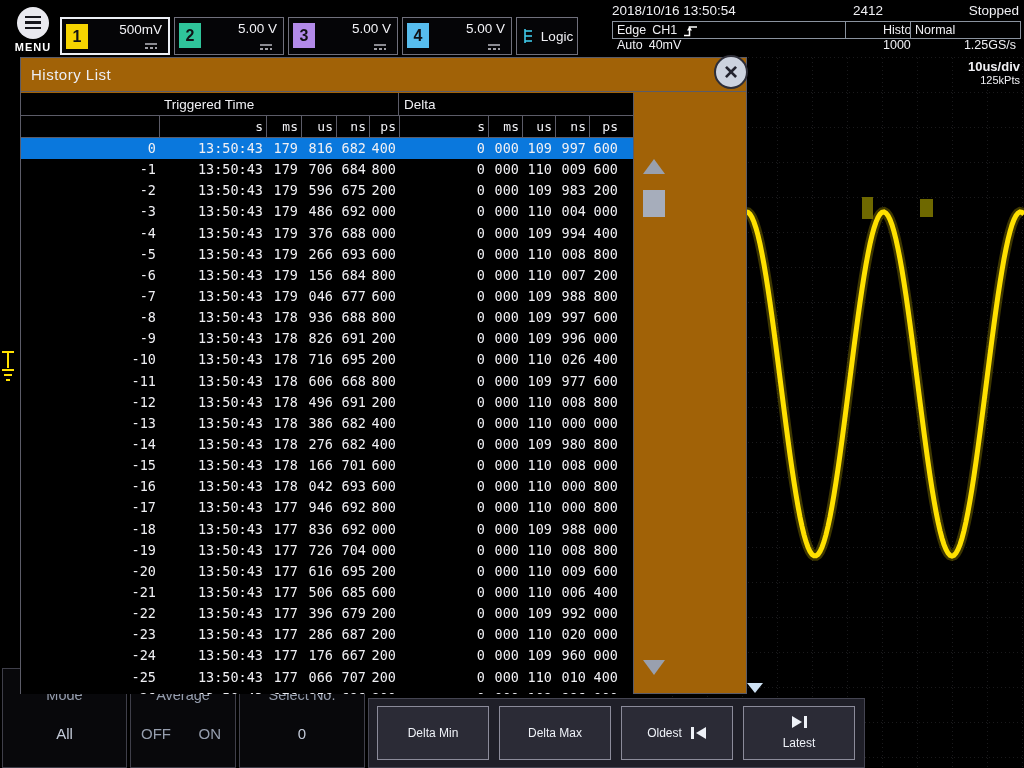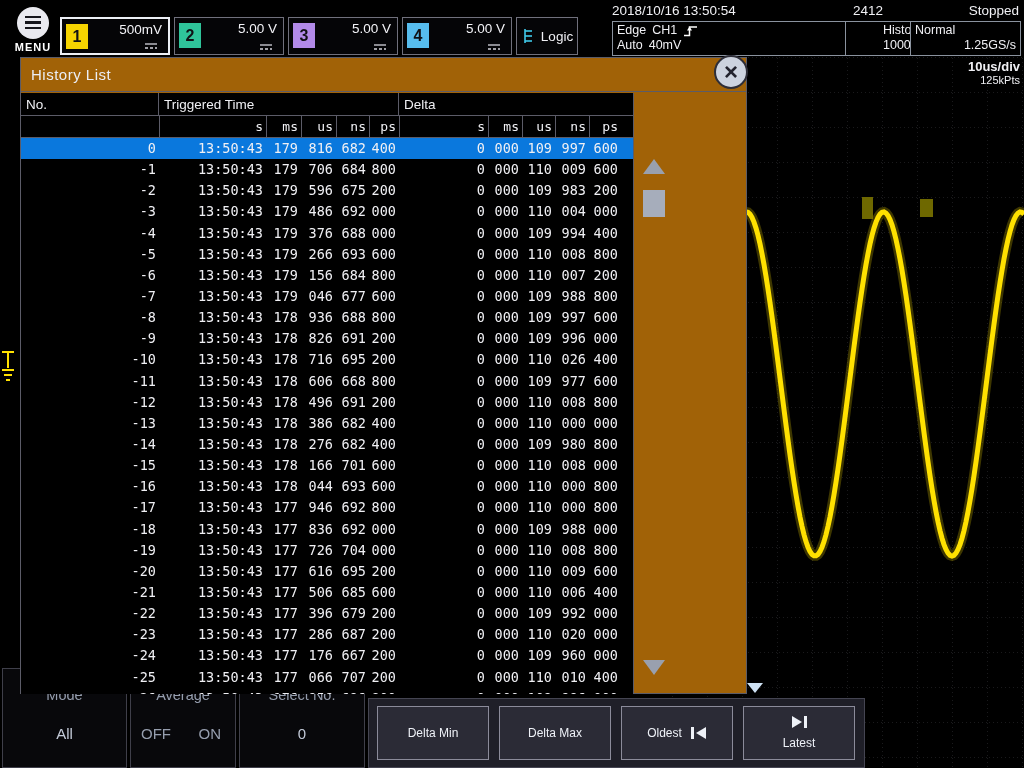--- a/index.html
+++ b/index.html
@@ -20,21 +20,21 @@
   .ch-box.selected{border:2px solid #eceff5;}
   .ch-badge{position:absolute;left:4px;top:5px;width:22px;height:25px;display:flex;align-items:center;
             justify-content:center;font-size:16px;font-weight:bold;color:#101014;background:#888;}
   .ch-value{position:absolute;right:6px;top:3px;font-size:13.5px;color:#f2f2f6;}
   .ch-coupling{position:absolute;right:10px;bottom:3px;line-height:0;}
   #logic-box{position:absolute;left:516px;top:17px;width:62px;height:38px;border:1px solid #70707c;
              display:flex;align-items:center;justify-content:center;gap:6px;font-size:13.5px;background:#050507;}
   #datetime{position:absolute;left:612px;top:3px;font-size:13.5px;}
   #acq-count{position:absolute;left:853px;top:3px;font-size:13.5px;}
   #run-status{position:absolute;right:5px;top:3px;font-size:13.5px;}
-  .info-box{position:absolute;top:21px;height:35px;border:1px solid #8a929e;font-size:12.5px;line-height:15px;
+  .info-box{position:absolute;top:21px;height:18px;border:1px solid #8a929e;font-size:12.5px;line-height:15px;
             padding:1px 4px;background:#000;}
   #trigger-box{left:612px;width:234px;}
   #history-box{left:845px;width:66px;padding-left:37px;}
   #normal-box{left:910px;width:111px;}
   .info-right{text-align:right;}
   .tline{display:flex;align-items:center;gap:6px;}
   #timebase{position:absolute;right:4px;top:59px;text-align:right;z-index:4;}
   #timebase .tb1{font-size:13px;font-weight:bold;}
   #timebase .tb2{font-size:11px;}
 
@@ -268,21 +268,20 @@
   </div>
 
   <div id="dialog">
     <div id="dialog-title">History List</div>
     <button id="close-btn">
       <span>×</span>
     </button>
 
     <div id="htable">
       <div id="thead1" class="rowgrid">
-        <div class="h-no">No.</div>
         <div class="h-time">Triggered Time</div>
         <div class="h-delta">Delta</div>
       </div>
       <div id="thead2" class="rowgrid">
         <div class="u nob"></div>
         <div class="u">s</div>
         <div class="u">ms</div>
         <div class="u">us</div>
         <div class="u">ns</div>
         <div class="u">ps</div>
@@ -515,21 +514,21 @@
             <div>000</div>
             <div>110</div>
             <div>008</div>
             <div>000</div>
             <div></div>
           </div>
           <div class="rowgrid data-row">
             <div>-16</div>
             <div>13:50:43</div>
             <div>178</div>
-            <div>044</div>
+            <div>042</div>
             <div>693</div>
             <div>600</div>
             <div>0</div>
             <div>000</div>
             <div>110</div>
             <div>000</div>
             <div>800</div>
             <div></div>
           </div>
           <div class="rowgrid data-row">

